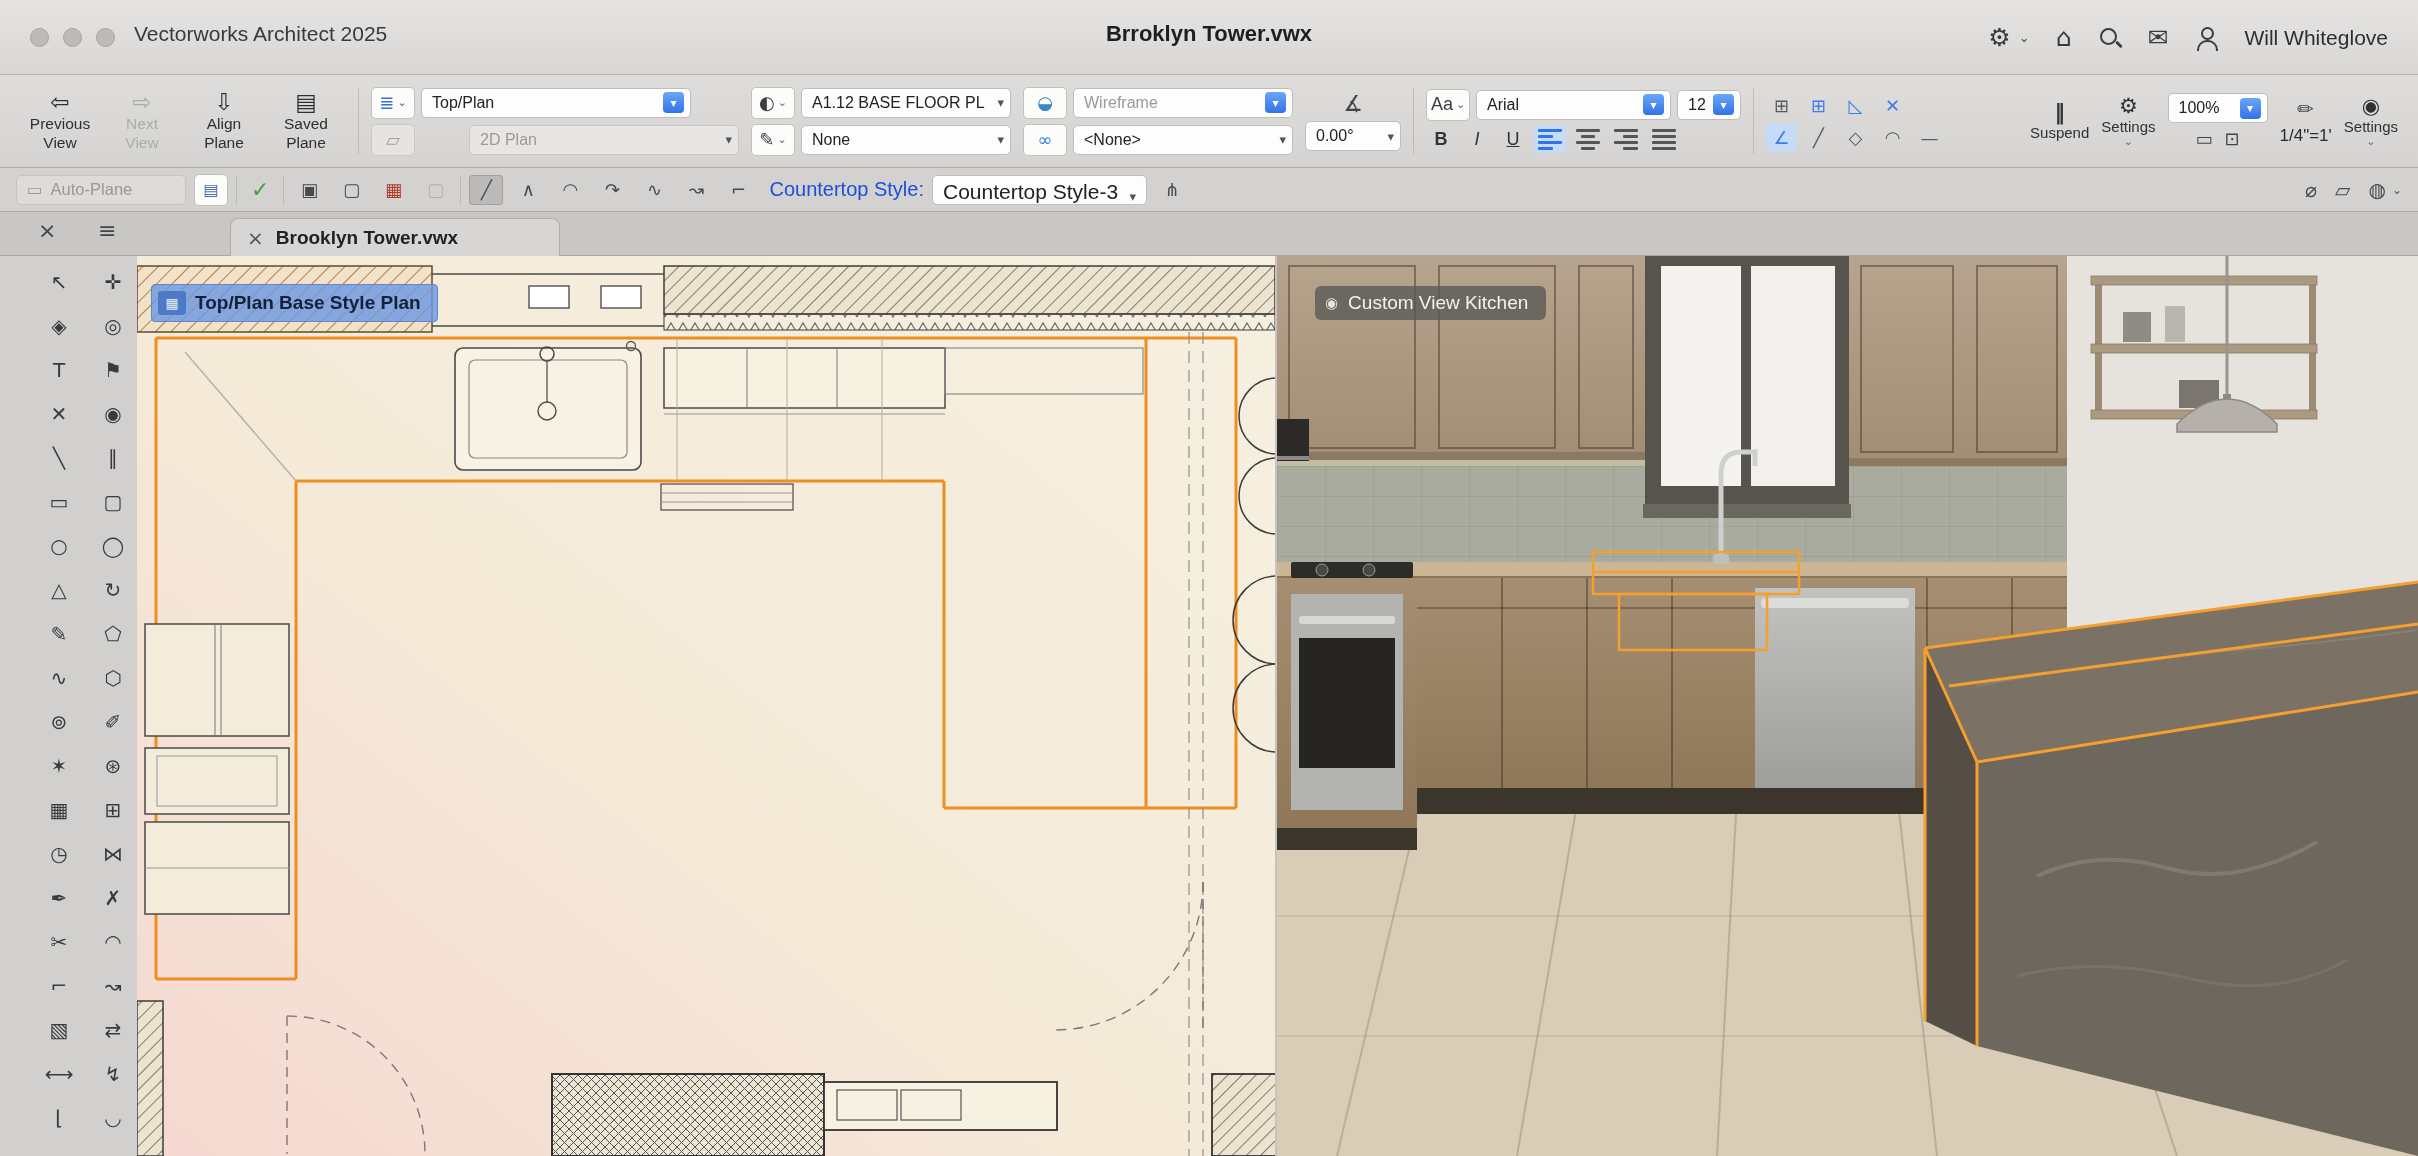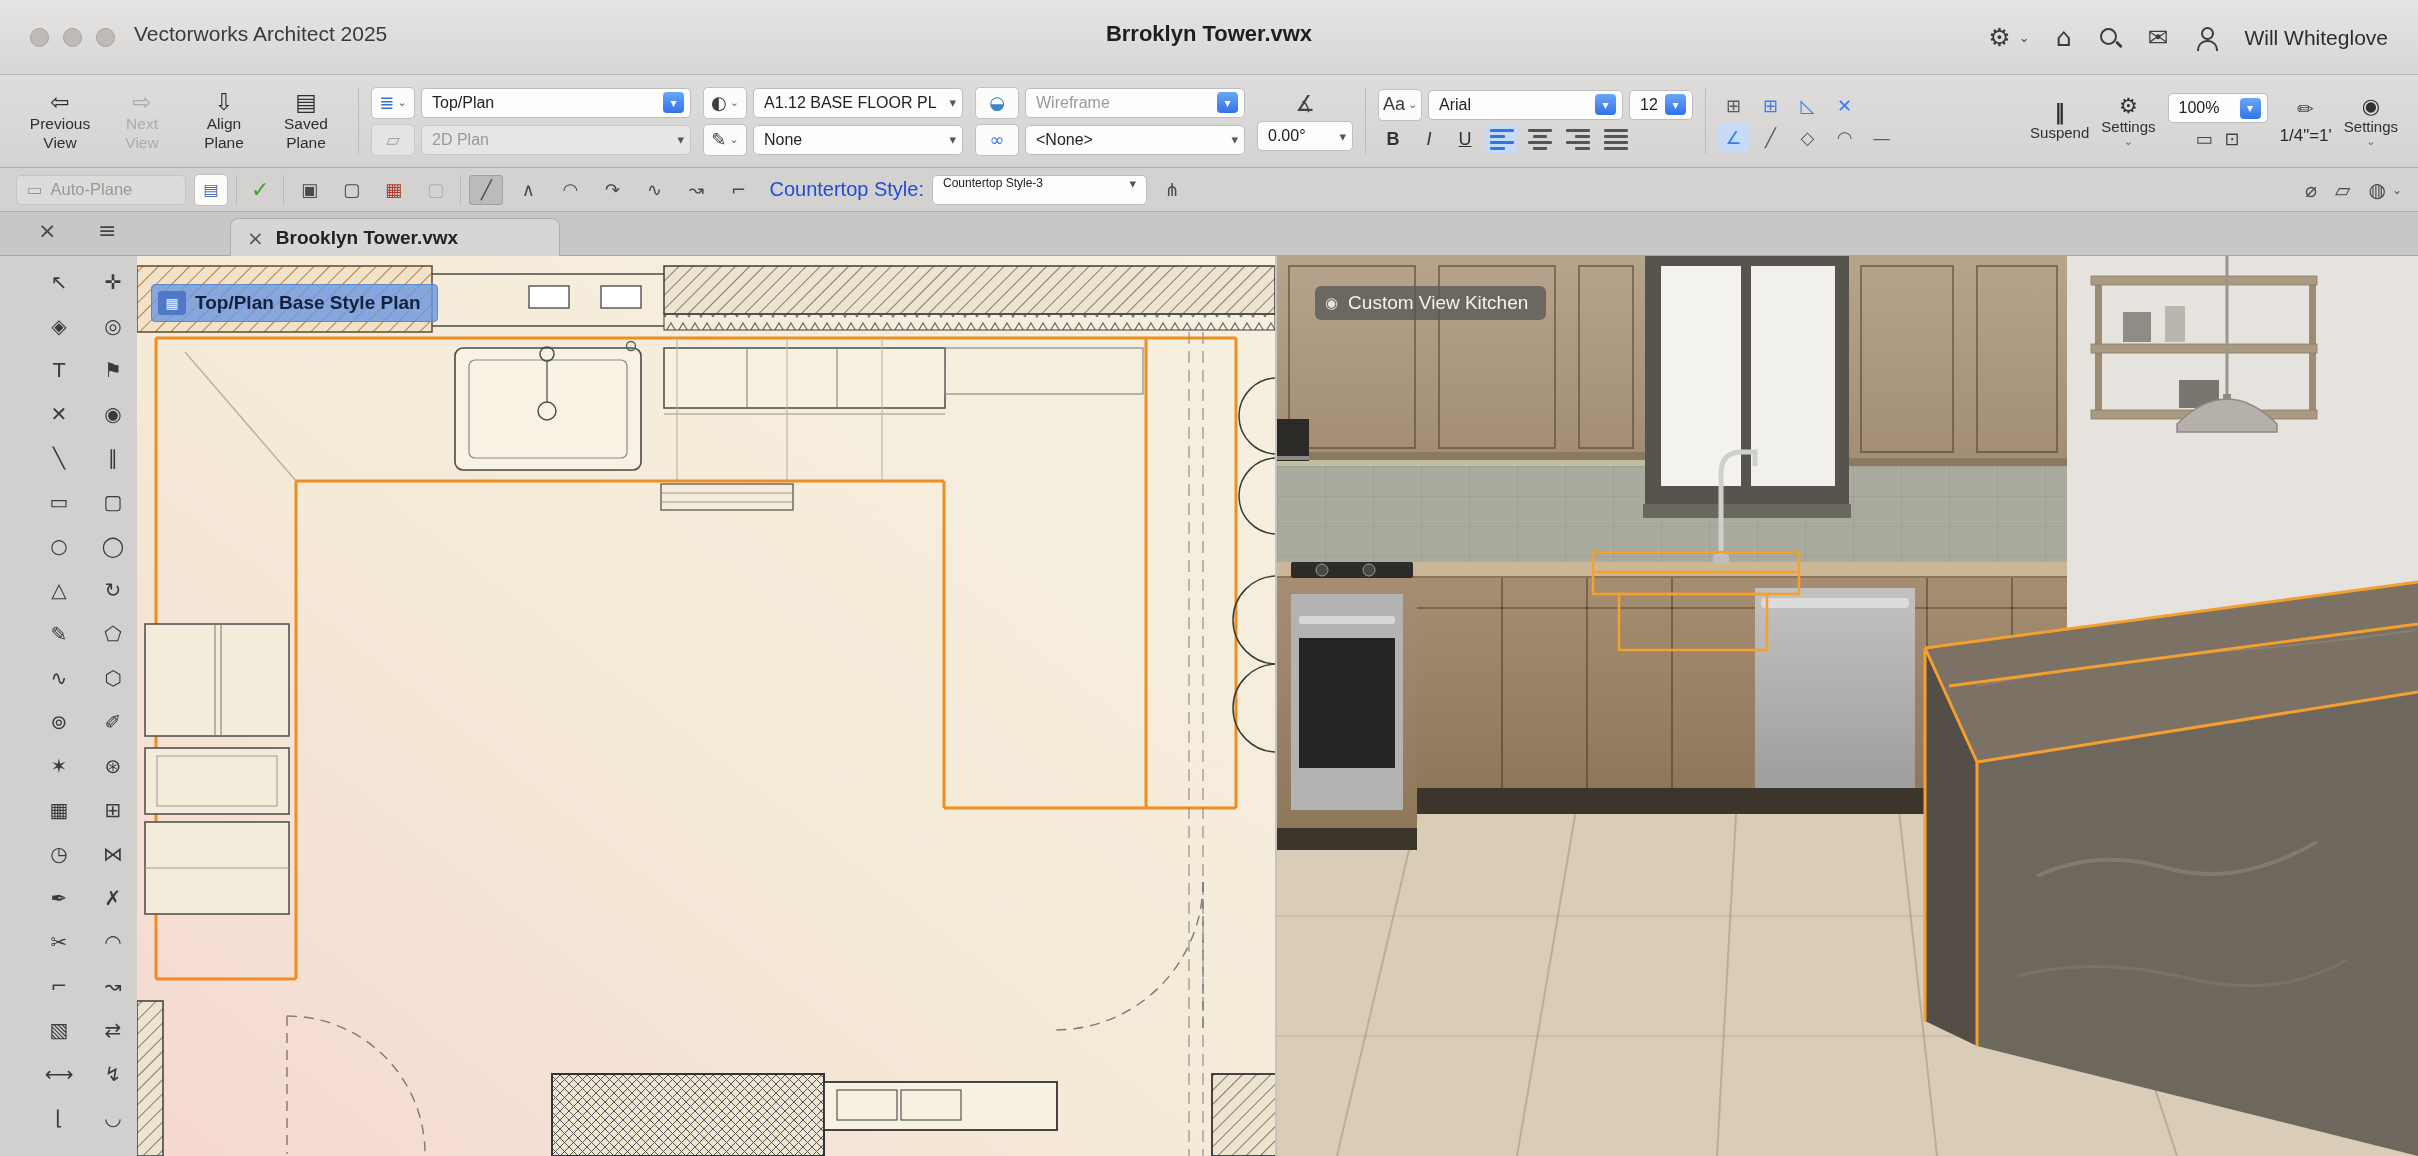--- a/index.html
+++ b/index.html
@@ -33,21 +33,21 @@
   .navbtn{display:flex;flex-direction:column;align-items:center;justify-content:center;width:80px;gap:1px;color:#2f2f2f;border-radius:6px;}
   .navbtn .ng{font-size:23px;line-height:1;}
   .navbtn .nl{font-size:15.5px;line-height:1.1;text-align:center;}
   .navbtn.disabled{color:#ababa9;}
   .icobtn{display:flex;align-items:center;justify-content:center;height:30px;min-width:42px;background:#fcfcfb;border:1px solid #c2c0be;border-radius:5px;font-size:18px;color:#3e3e3e;gap:3px;}
   .icobtn .tiny{font-size:11px;color:#666;}
   .icobtn.dim{background:#e6e4e2;color:#a4a2a0;border-color:#cccac8;}
   .icobtn.blue{color:#3b7de9;}
   .combo{display:flex;align-items:center;background:#fdfdfd;border:1px solid #bfbdbb;border-radius:5px;height:30px;padding:0 6px 0 10px;font-size:16px;color:#222;box-sizing:border-box;}
   .combo .val{flex:1;white-space:nowrap;overflow:hidden;}
-  .combo.dim{background:#e8e6e4;color:#9b9997;border-color:#c9c7c5;}
+  .combo.dim{background:#e8e6e4;color:#9b9997;border-color:#c9c7c5;margin-left:48px;}
   .dd-blue{width:21px;height:21px;margin-left:6px;border-radius:4px;background:linear-gradient(#6aa6f8,#3273e8);color:#fff;display:flex;align-items:center;justify-content:center;flex:0 0 21px;}
   .dd-blue::after{content:"▾";font-size:12px;font-family:"DejaVu Sans",sans-serif;}
   .dd-plain{margin-left:6px;color:#555;font-size:13px;}
   .dd-plain::after{content:"▾";font-family:"DejaVu Sans",sans-serif;}
   .w270{width:270px;} .w210{width:210px;} .w220{width:220px;} .w96{width:96px;} .w195{width:195px;} .w64{width:64px;} .w100{width:100px;}
   .fmtbtn{width:30px;height:28px;display:flex;align-items:center;justify-content:center;font-size:18px;color:#333;border-radius:4px;}
   .fmtbtn.b{font-weight:bold;} .fmtbtn.i{font-style:italic;} .fmtbtn.u{text-decoration:underline;}
   .alico{display:flex;flex-direction:column;gap:3.5px;width:32px;height:27px;justify-content:center;padding:2px 4px;border-radius:4px;box-sizing:border-box;}
   .alico i{height:2.6px;background:#555;border-radius:1px;display:block;}
   .alico .b1{width:100%;} .alico .b2{width:62%;}
@@ -66,21 +66,21 @@
   .modebar{position:absolute;left:0;top:168px;width:100%;height:44px;background:#d4d2d0;border-bottom:1px solid #aeaca9;box-sizing:border-box;display:flex;align-items:center;padding:0 16px;gap:8px;}
   .ap-field{display:flex;align-items:center;gap:8px;height:30px;width:170px;background:#dedcda;border:1px solid #c6c4c2;border-radius:5px;padding:0 10px;font-size:16.5px;color:#9a9896;box-sizing:border-box;}
   .ap-alt{width:32px;height:30px;background:#fcfcfb;border:1px solid #c2c0be;border-radius:5px;display:flex;align-items:center;justify-content:center;font-size:16px;color:#4a6fb5;}
   .mcheck{font-size:22px;font-weight:bold;color:#3aa435;padding:0 6px;}
   .mico{width:34px;height:30px;display:flex;align-items:center;justify-content:center;font-size:18px;color:#4a4a4a;border-radius:4px;}
   .mico.red{color:#b23b2a;}
   .mico.dim{color:#b2b0ae;}
   .mico.active{background:#bdbbb9;box-shadow:inset 0 0 0 1px #a3a19f;}
   .msep{width:1px;height:30px;background:#bbb9b7;}
   .ct-label{font-size:20px;color:#1d4ed8;margin-left:6px;}
-  .ct-dd{display:flex;align-items:flex-start;height:30px;background:#fdfdfd;border:1px solid #bfbdbb;border-radius:5px;padding:0 10px;font-size:12px;color:#222;width:215px;box-sizing:border-box;}
+  .ct-dd{display:flex;align-items:flex-end;height:30px;background:#fdfdfd;border:1px solid #bfbdbb;border-radius:5px;padding:0 10px;font-size:21px;color:#222;width:215px;box-sizing:border-box;}
   .mb-right{margin-left:auto;display:flex;align-items:center;gap:18px;}
   .mbico{font-size:20px;color:#4a4a4a;}
 
   
   .tabbar{position:absolute;left:0;top:212px;width:100%;height:44px;background:#c9c7c5;border-bottom:1px solid #a9a7a5;box-sizing:border-box;}
   .pal-close{position:absolute;left:38px;top:8px;font-size:22px;color:#444;line-height:1;}
   .pal-menu{position:absolute;left:98px;top:8px;font-size:22px;color:#444;line-height:1;}
   .tab{position:absolute;left:230px;top:6px;height:38px;width:330px;background:#d8d6d4;border:1px solid #b2b0ae;border-bottom:none;border-radius:8px 8px 0 0;display:flex;align-items:center;gap:12px;padding:0 16px;box-sizing:border-box;}
   .tab .tclose{font-size:20px;color:#555;line-height:1;}
   .tab .tlabel{font-size:19px;font-weight:600;color:#222;white-space:nowrap;}

